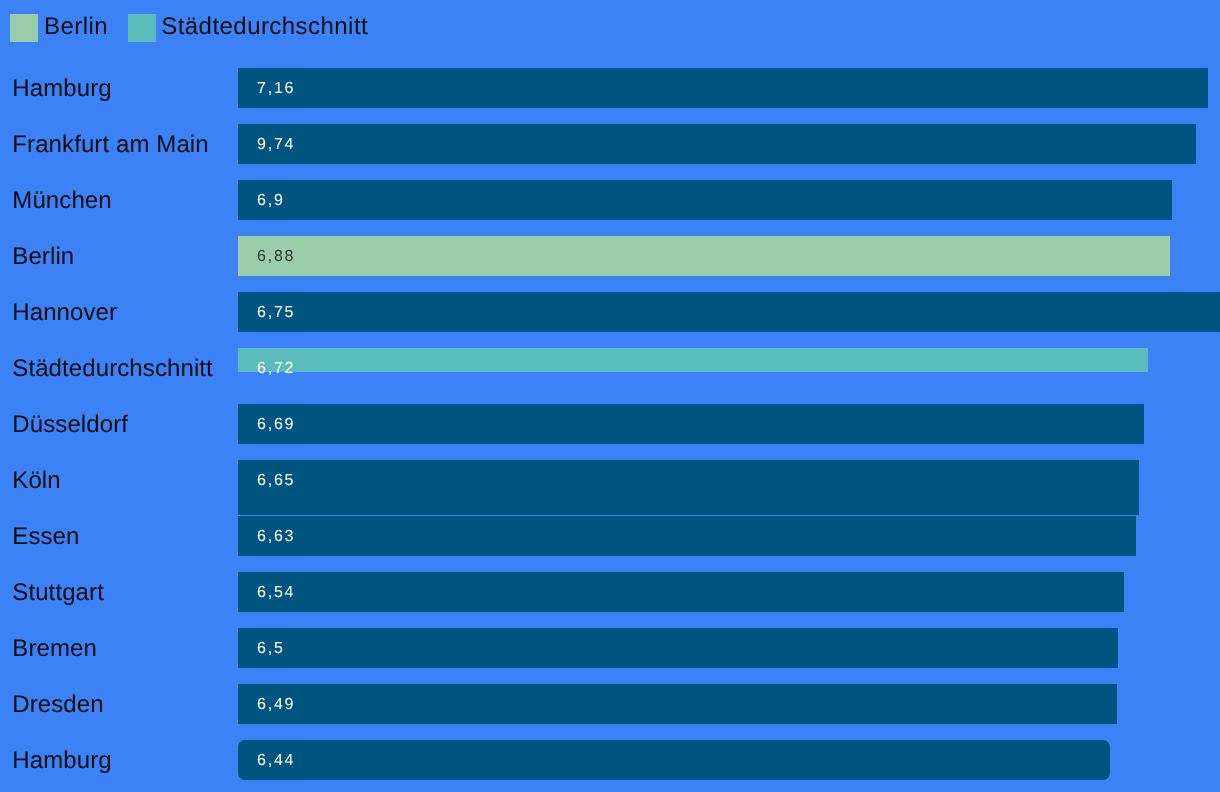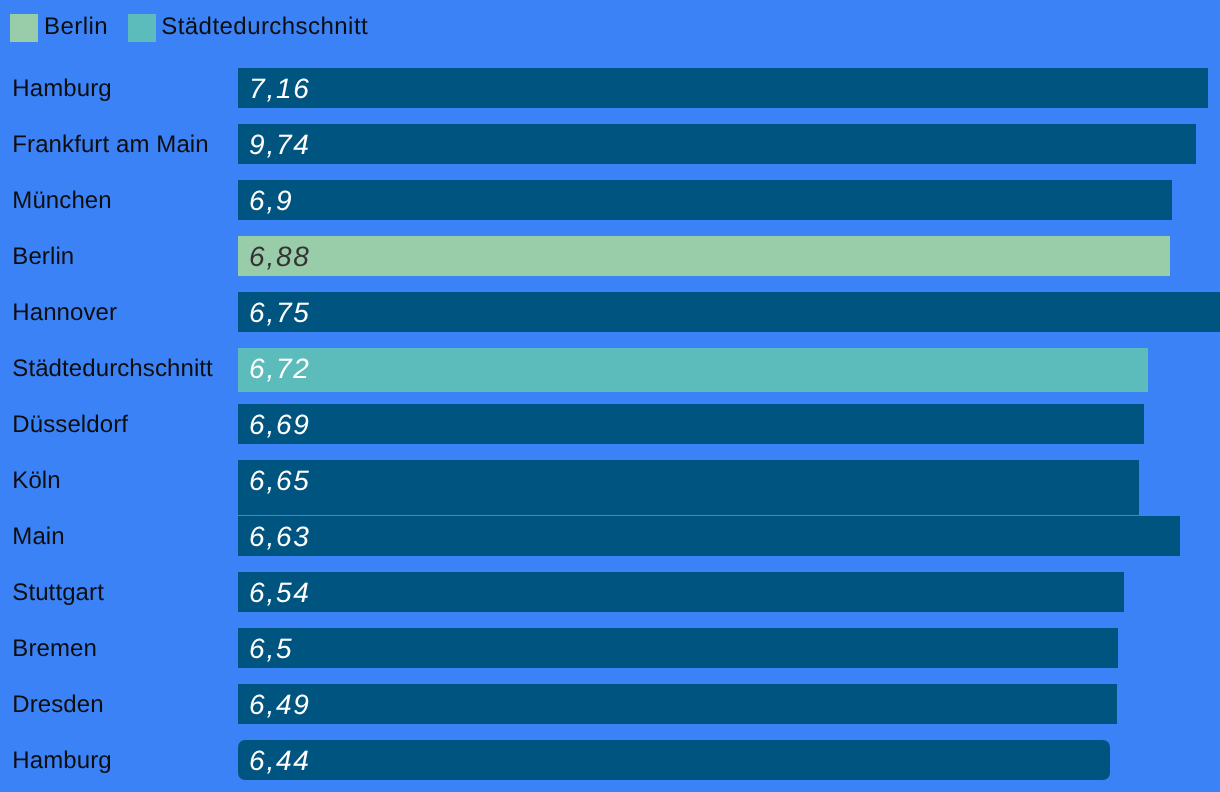--- a/index.html
+++ b/index.html
@@ -19,22 +19,22 @@
                 position:relative;top:-1.3px;white-space:nowrap;}
   .legend-item.first  .legend-label{margin-left:6px;}
   .legend-item.second .legend-label{margin-left:5px;}
 
   
   .rows{position:absolute;left:0;top:68px;}
   .row{position:relative;height:40px;margin-bottom:16px;}
   .cat{position:absolute;left:12.3px;top:0.7px;height:40px;line-height:40px;
        font-size:24px;color:#0d0d0d;white-space:nowrap;letter-spacing:0.1px;}
   .bar{position:absolute;left:238.1px;top:0;height:40px;background:#005580;}
-  .val{position:absolute;left:11px;top:0.7px;height:40px;line-height:40px;
-       font-size:28px;color:#ffffff;white-space:nowrap;letter-spacing:1.75px;font-style:italic;}
+  .val{position:absolute;left:19px;top:0.7px;height:40px;line-height:40px;
+       font-size:16px;color:#ffffff;white-space:nowrap;letter-spacing:1.75px;}
 </style>
 </head>
 <body>
 
 <div id="chart">
 
   <div class="legend">
     <div class="legend-item first">
       <span class="legend-swatch" style="background: rgb(153, 204, 169);"></span>
       <span class="legend-label">Berlin</span>
@@ -71,39 +71,39 @@
       </div>
     </div>
     <div class="row" style="height: 40px; margin-bottom: 16px;">
       <div class="cat">Hannover</div>
       <div class="bar" style="left: 238.1px; width: 1014px; height: 40px; background: rgb(0, 85, 128);">
         <div class="val" style="color: rgb(255, 255, 255);">6,75</div>
       </div>
     </div>
     <div class="row" style="height: 40px; margin-bottom: 16px;">
       <div class="cat">Städtedurchschnitt</div>
-      <div class="bar" style="left: 238.1px; width: 910.022px; height: 44px; background: rgb(91, 188, 187);">
+      <div class="bar" style="left: 238.1px; width: 910.022px; height: 24px; background: rgb(91, 188, 187);">
         <div class="val" style="color: rgb(255, 255, 255);">6,72</div>
       </div>
     </div>
     <div class="row" style="height: 40px; margin-bottom: 16px;">
       <div class="cat">Düsseldorf</div>
       <div class="bar" style="left: 238.1px; width: 905.96px; height: 40px; background: rgb(0, 85, 128);">
         <div class="val" style="color: rgb(255, 255, 255);">6,69</div>
       </div>
     </div>
     <div class="row" style="height: 40px; margin-bottom: 16px;">
       <div class="cat">Köln</div>
       <div class="bar" style="left: 238.1px; width: 900.543px; height: 55px; background: rgb(0, 85, 128);">
         <div class="val" style="color: rgb(255, 255, 255);">6,65</div>
       </div>
     </div>
     <div class="row" style="height: 40px; margin-bottom: 16px;">
-      <div class="cat">Main</div>
-      <div class="bar" style="left: 238.1px; width: 897.835px; height: 40px; background: rgb(0, 85, 128); padding-left: 44px;">
+      <div class="cat">Essen</div>
+      <div class="bar" style="left: 238.1px; width: 897.835px; height: 40px; background: rgb(0, 85, 128);">
         <div class="val" style="color: rgb(255, 255, 255);">6,63</div>
       </div>
     </div>
     <div class="row" style="height: 40px; margin-bottom: 16px;">
       <div class="cat">Stuttgart</div>
       <div class="bar" style="left: 238.1px; width: 885.647px; height: 40px; background: rgb(0, 85, 128);">
         <div class="val" style="color: rgb(255, 255, 255);">6,54</div>
       </div>
     </div>
     <div class="row" style="height: 40px; margin-bottom: 16px;">

